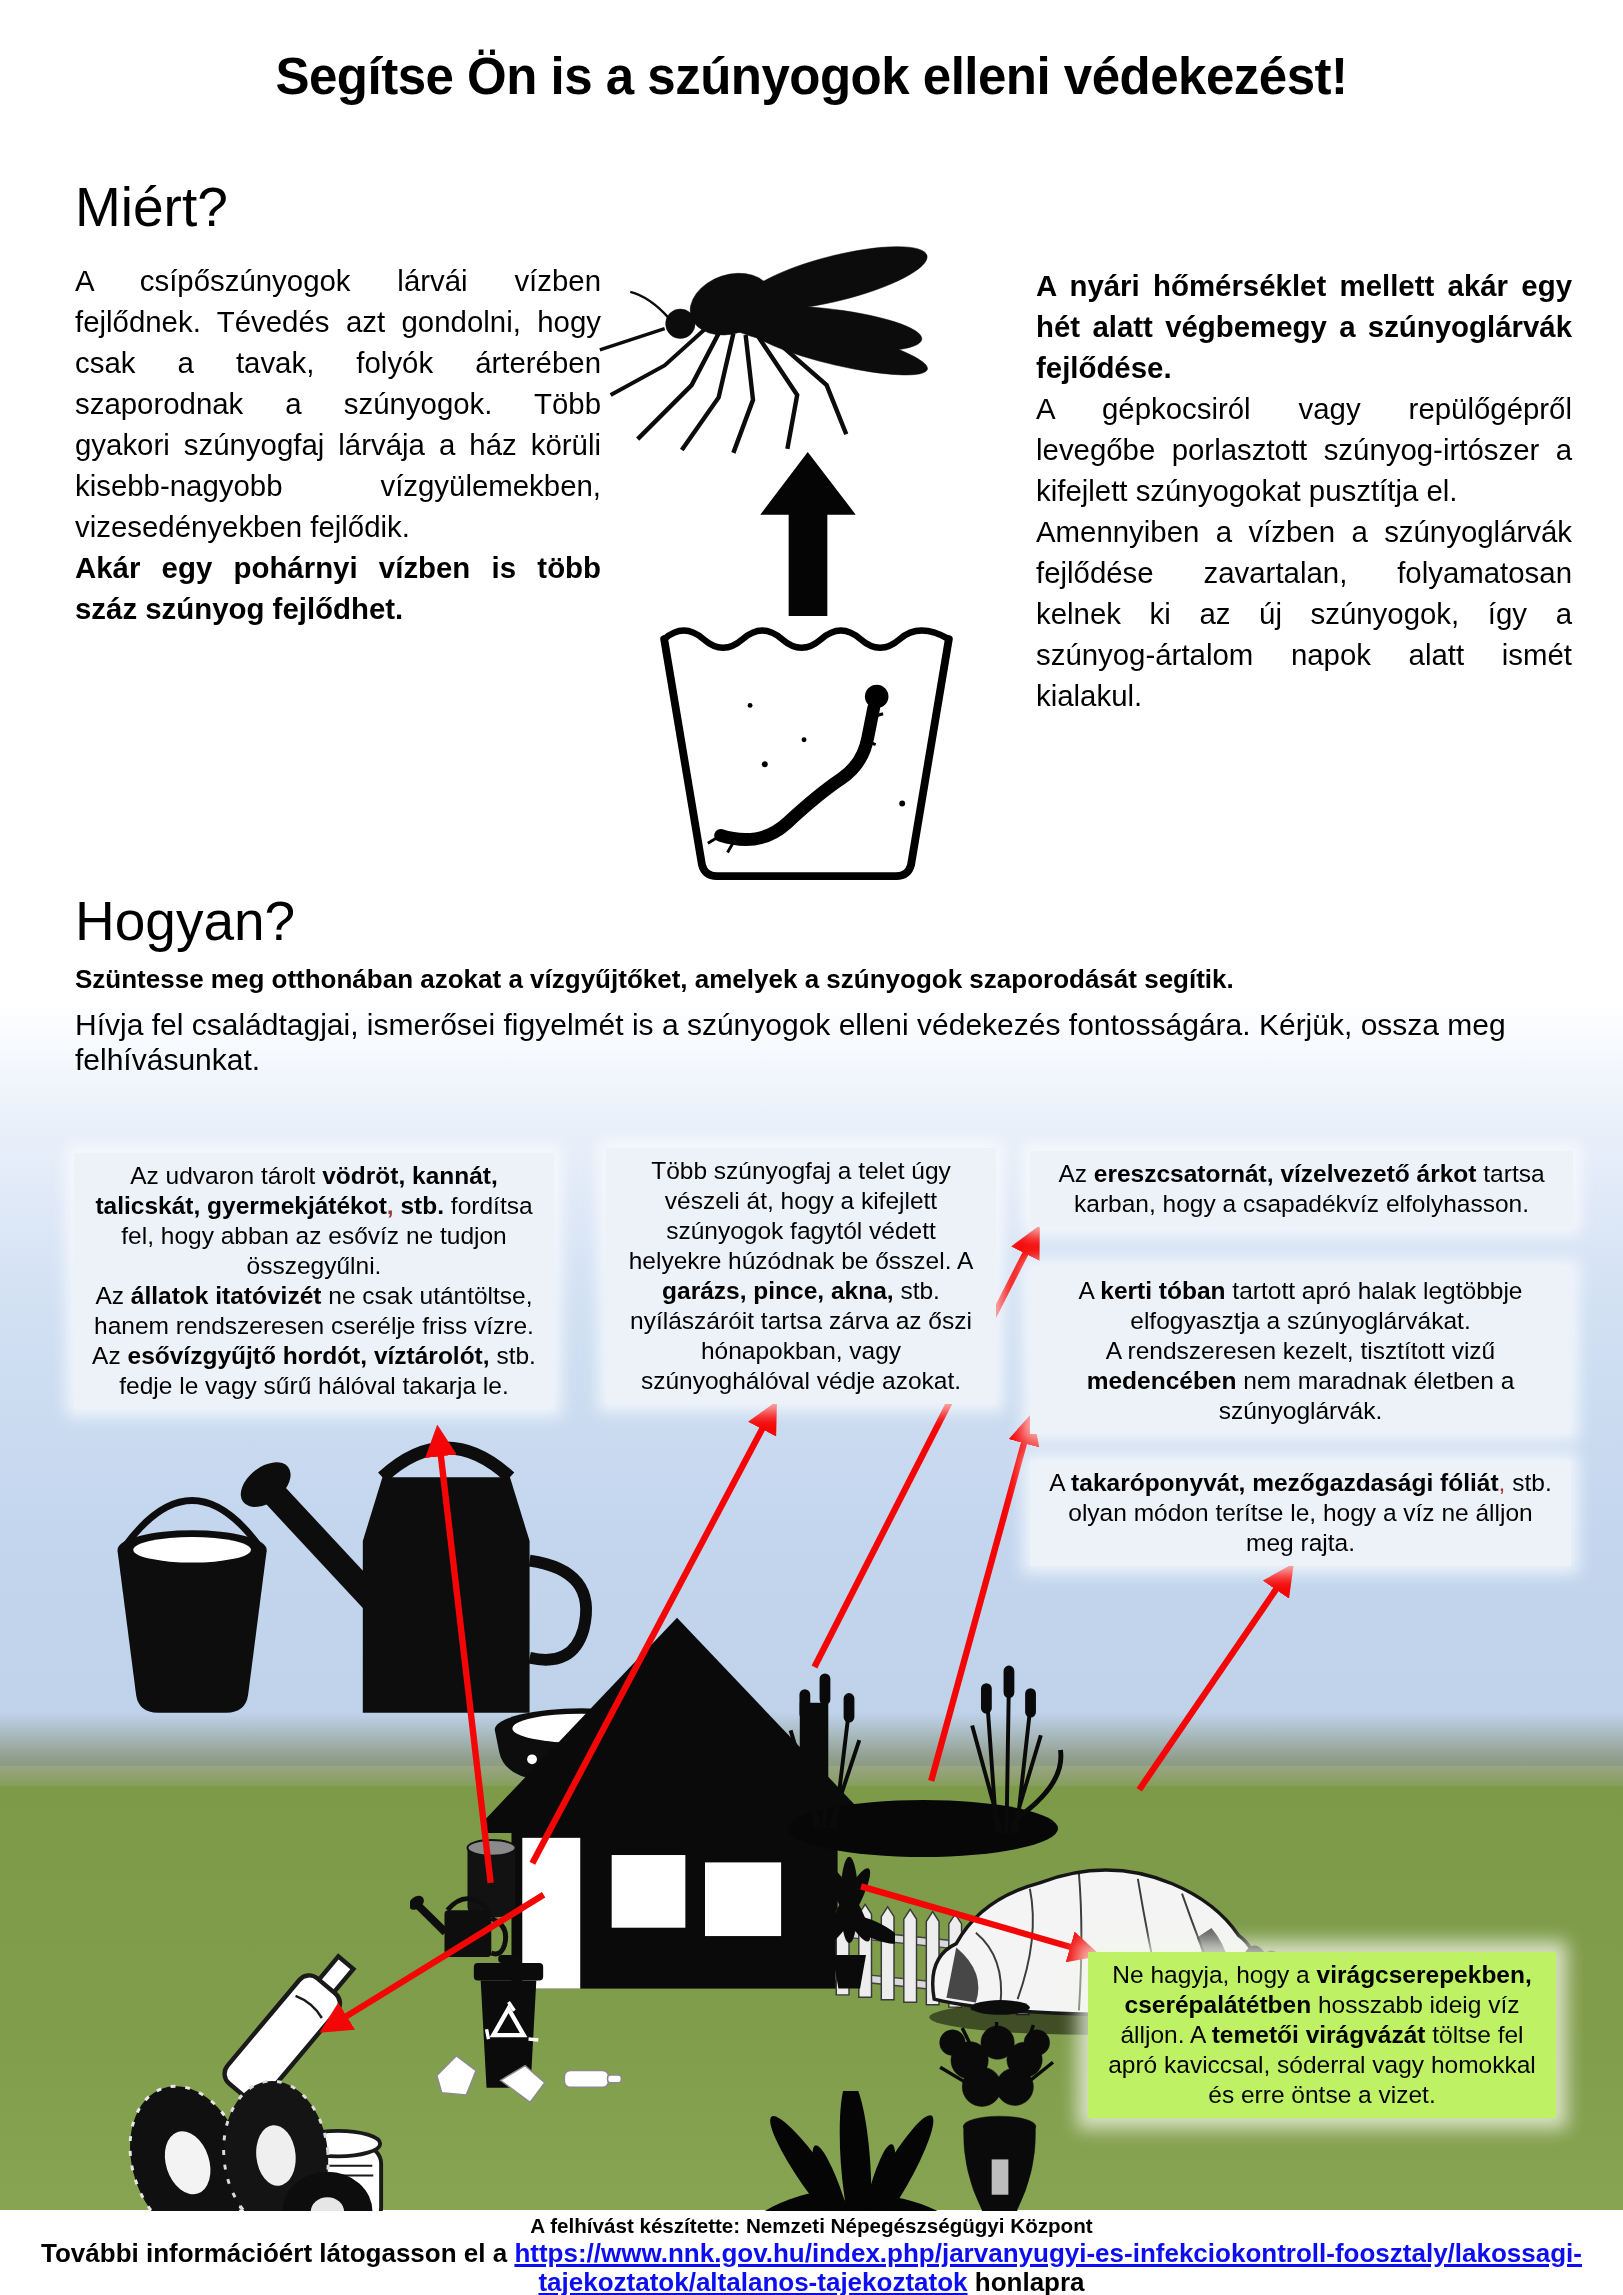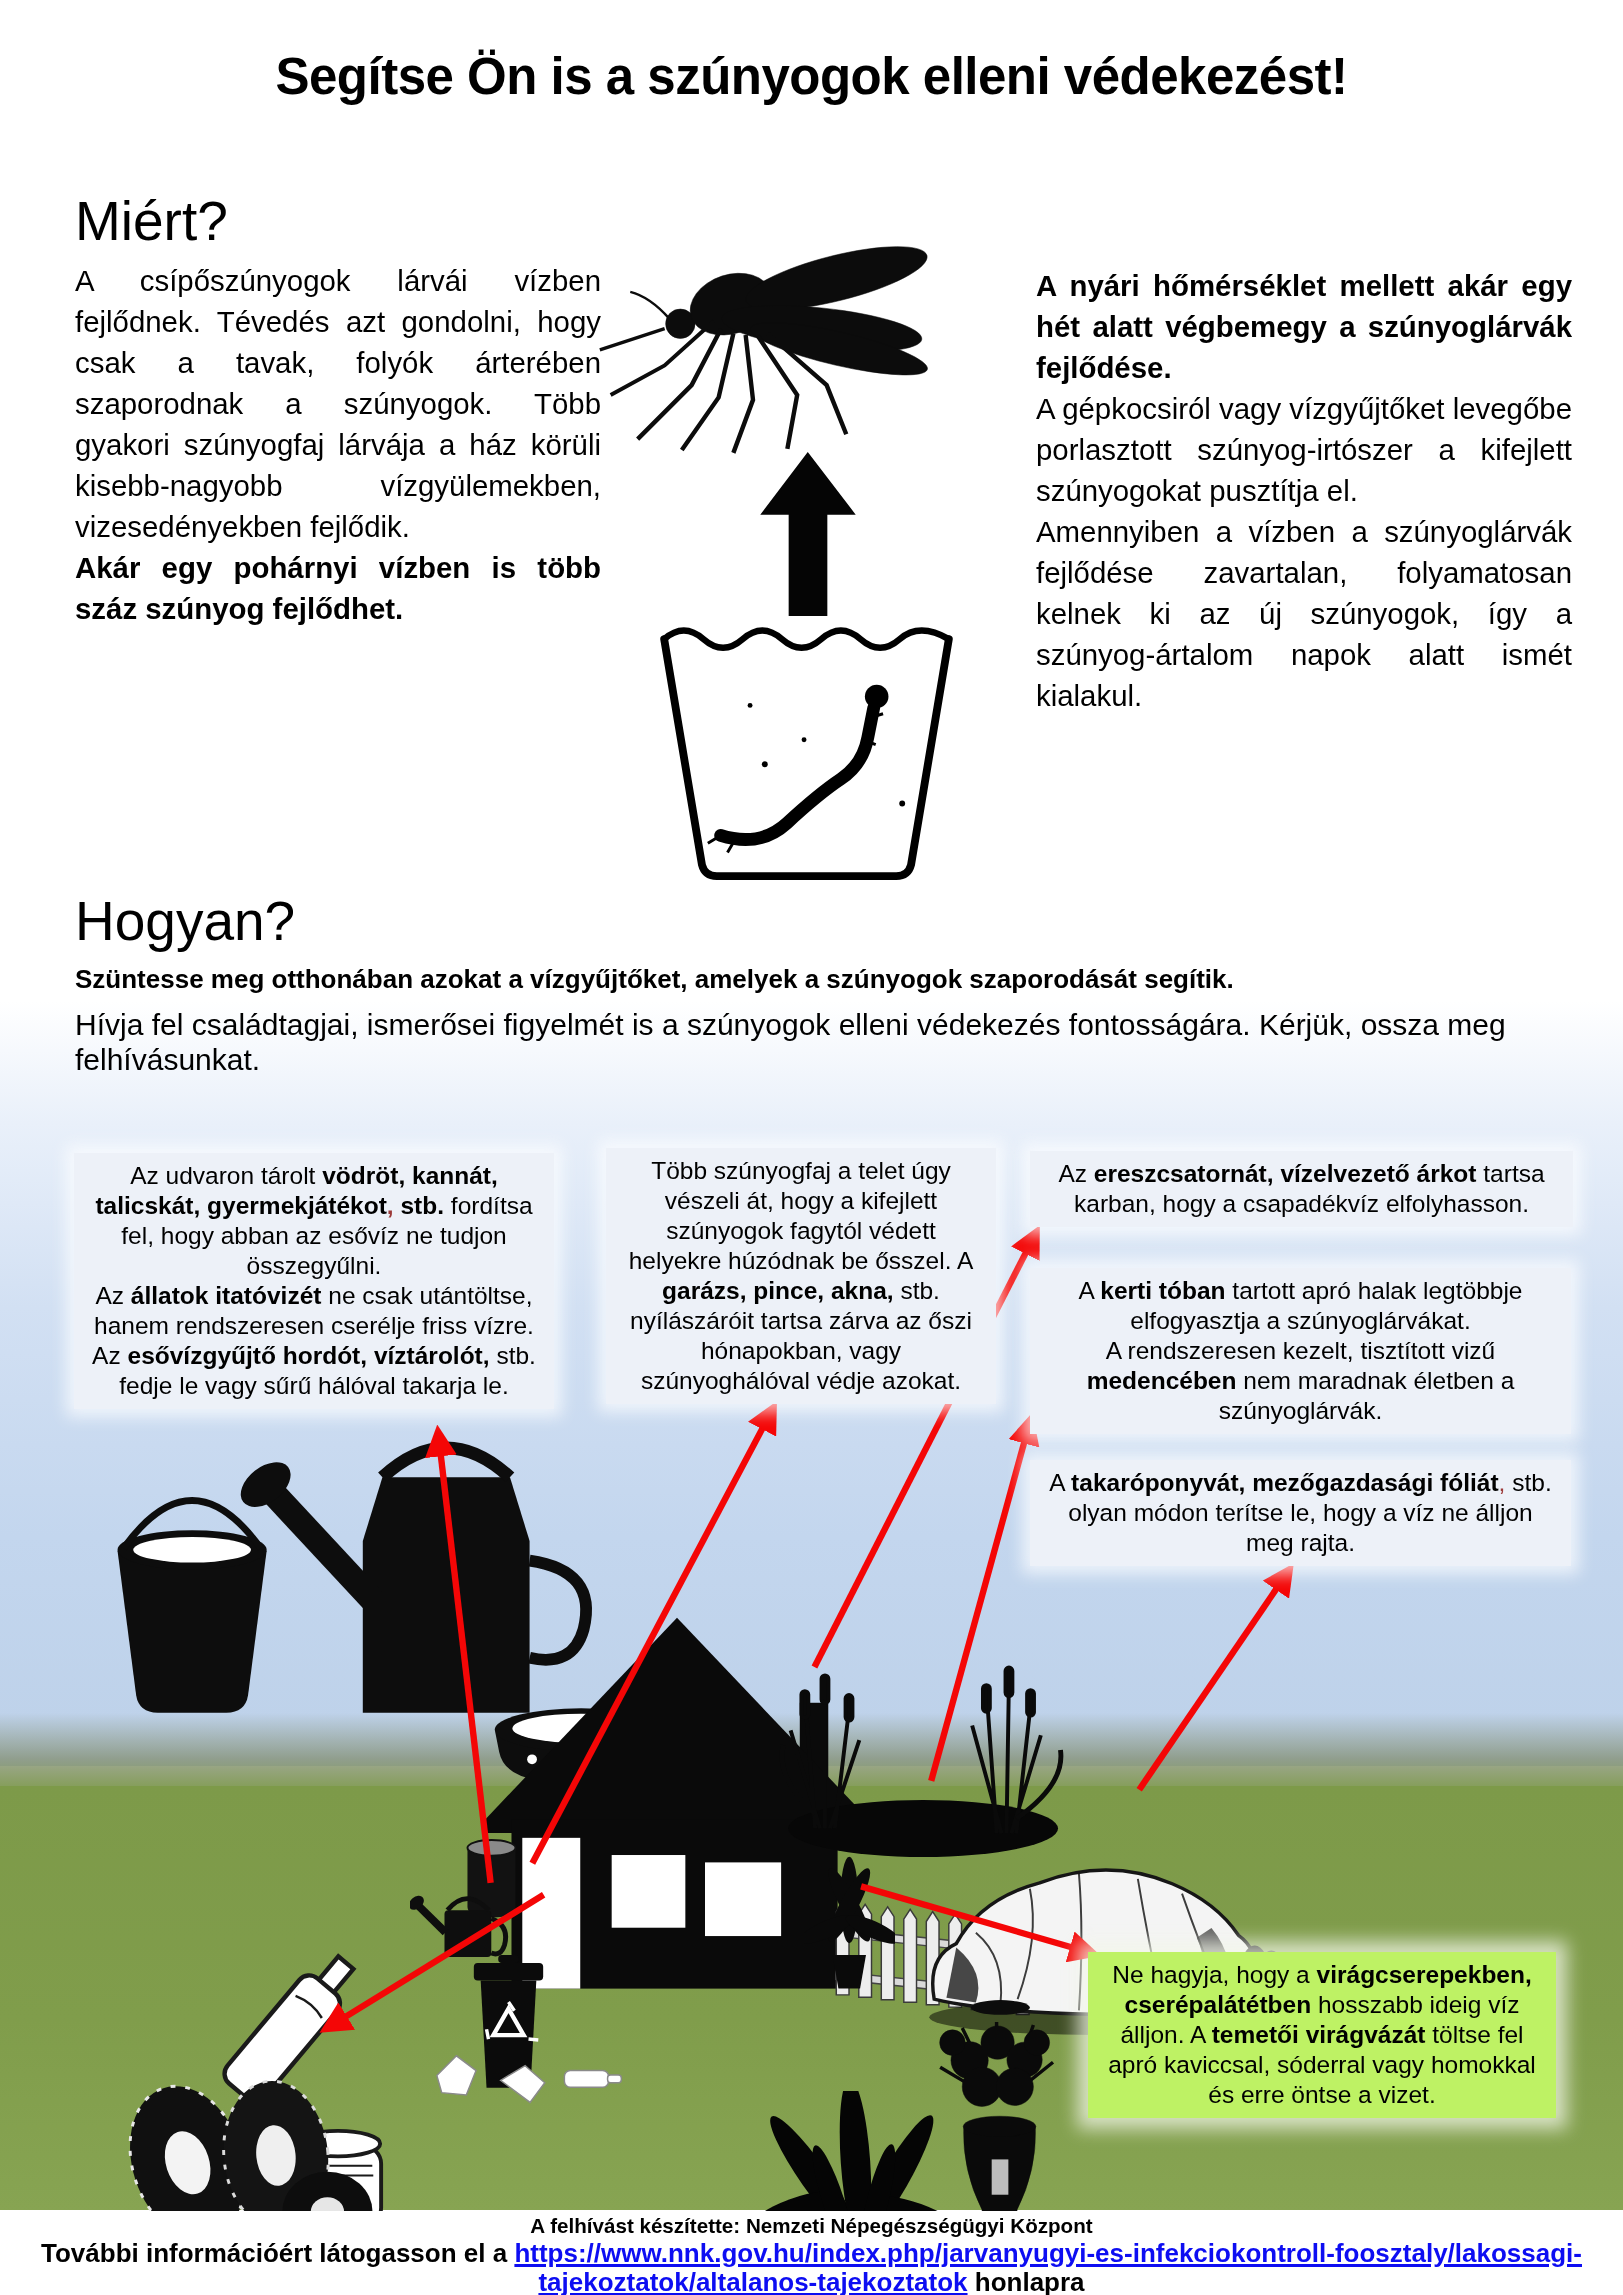--- a/index.html
+++ b/index.html
@@ -8,21 +8,21 @@
   
   .sky{position:absolute;left:0;top:1001px;width:1623px;height:765px;z-index:0;
        background:linear-gradient(180deg,#ffffff 0%,#e9f0fa 16%,#d2e0f3 40%,#c3d6ee 70%,#bdd1e9 100%);}
   .horizon{position:absolute;left:0;top:1713px;width:1623px;height:83px;z-index:0;
        background:linear-gradient(180deg,rgba(150,158,140,0) 0%,rgba(132,144,116,.78) 55%,#7d9a49 100%);}
   .ground{position:absolute;left:0;top:1786px;width:1623px;height:424px;z-index:0;
        background:linear-gradient(180deg,#7d9a49 0%,#809d4b 55%,#87a452 100%);}
   .footerband{position:absolute;left:0;top:2211px;width:1623px;height:85px;background:#ffffff;z-index:4;}
   
   .title{position:absolute;left:0;top:47px;width:1623px;text-align:center;font-size:51px;font-weight:bold;letter-spacing:-0.5px;z-index:2;}
-  .h-why{position:absolute;left:75px;top:189px;font-size:55px;font-weight:400;z-index:2;}
+  .h-why{position:absolute;left:75px;top:175px;font-size:55px;font-weight:400;z-index:2;}
   .h-how{position:absolute;left:75px;top:889px;font-size:55px;font-weight:400;z-index:2;}
   .col-left{position:absolute;left:75px;top:260px;width:526px;font-size:29.4px;line-height:41px;text-align:justify;z-index:2;}
   .col-right{position:absolute;left:1036px;top:265px;width:536px;font-size:29.4px;line-height:41px;text-align:justify;z-index:2;}
   .b{font-weight:bold;}
   .lead-bold{position:absolute;left:75px;top:964px;width:1511px;font-size:26px;font-weight:bold;z-index:2;}
   .lead{position:absolute;left:75px;top:1007px;width:1497px;font-size:30px;line-height:35px;z-index:2;}
   
   .tip{position:absolute;box-sizing:border-box;text-align:center;font-size:24.5px;line-height:30px;
        padding:7.9px 12.8px;z-index:3;}
   .on-sky{background:#edf1f8;box-shadow:0 0 14.7px 7.9px rgba(252,253,255,.72);}
@@ -55,21 +55,21 @@
   <div class="title">Segítse Ön is a szúnyogok elleni védekezést!</div>
   <div class="h-why">Miért?</div>
 
   <div class="col-left">
     <span>A csípőszúnyogok lárvái vízben fejlődnek. Tévedés azt gondolni, hogy csak a tavak, folyók árterében szaporodnak a szúnyogok. Több gyakori szúnyogfaj lárvája a ház körüli kisebb-nagyobb vízgyülemekben, vizesedényekben fejlődik.</span>
     <div class="b">Akár egy pohárnyi vízben is több száz szúnyog fejlődhet.</div>
   </div>
 
   <div class="col-right">
     <div class="b">A nyári hőmérséklet mellett akár egy hét alatt végbemegy a szúnyoglárvák fejlődése.</div>
-    <div>A gépkocsiról vagy vízgyűjtőket levegőbe porlasztott szúnyog-irtószer a kifejlett szúnyogokat pusztítja el.</div>
+    <div>A gépkocsiról vagy repülőgépről levegőbe porlasztott szúnyog-irtószer a kifejlett szúnyogokat pusztítja el.</div>
     <div>Amennyiben a vízben a szúnyoglárvák fejlődése zavartalan, folyamatosan kelnek ki az új szúnyogok, így a szúnyog-ártalom napok alatt ismét kialakul.</div>
   </div>
 
   <div class="h-how">Hogyan?</div>
   <div class="lead-bold">Szüntesse meg otthonában azokat a vízgyűjtőket, amelyek a szúnyogok szaporodását segítik.</div>
   <div class="lead">Hívja fel családtagjai, ismerősei figyelmét is a szúnyogok elleni védekezés fontosságára. Kérjük, ossza meg felhívásunkat.</div>
 
   <svg class="ill" style="left:591px;top:223px;" width="432" height="231" viewBox="0 0 880 470">
     <g fill="#0c0c0c" stroke="#0c0c0c">
       <path d="M150,215 L18,258" stroke-width="7" fill="none"></path>

